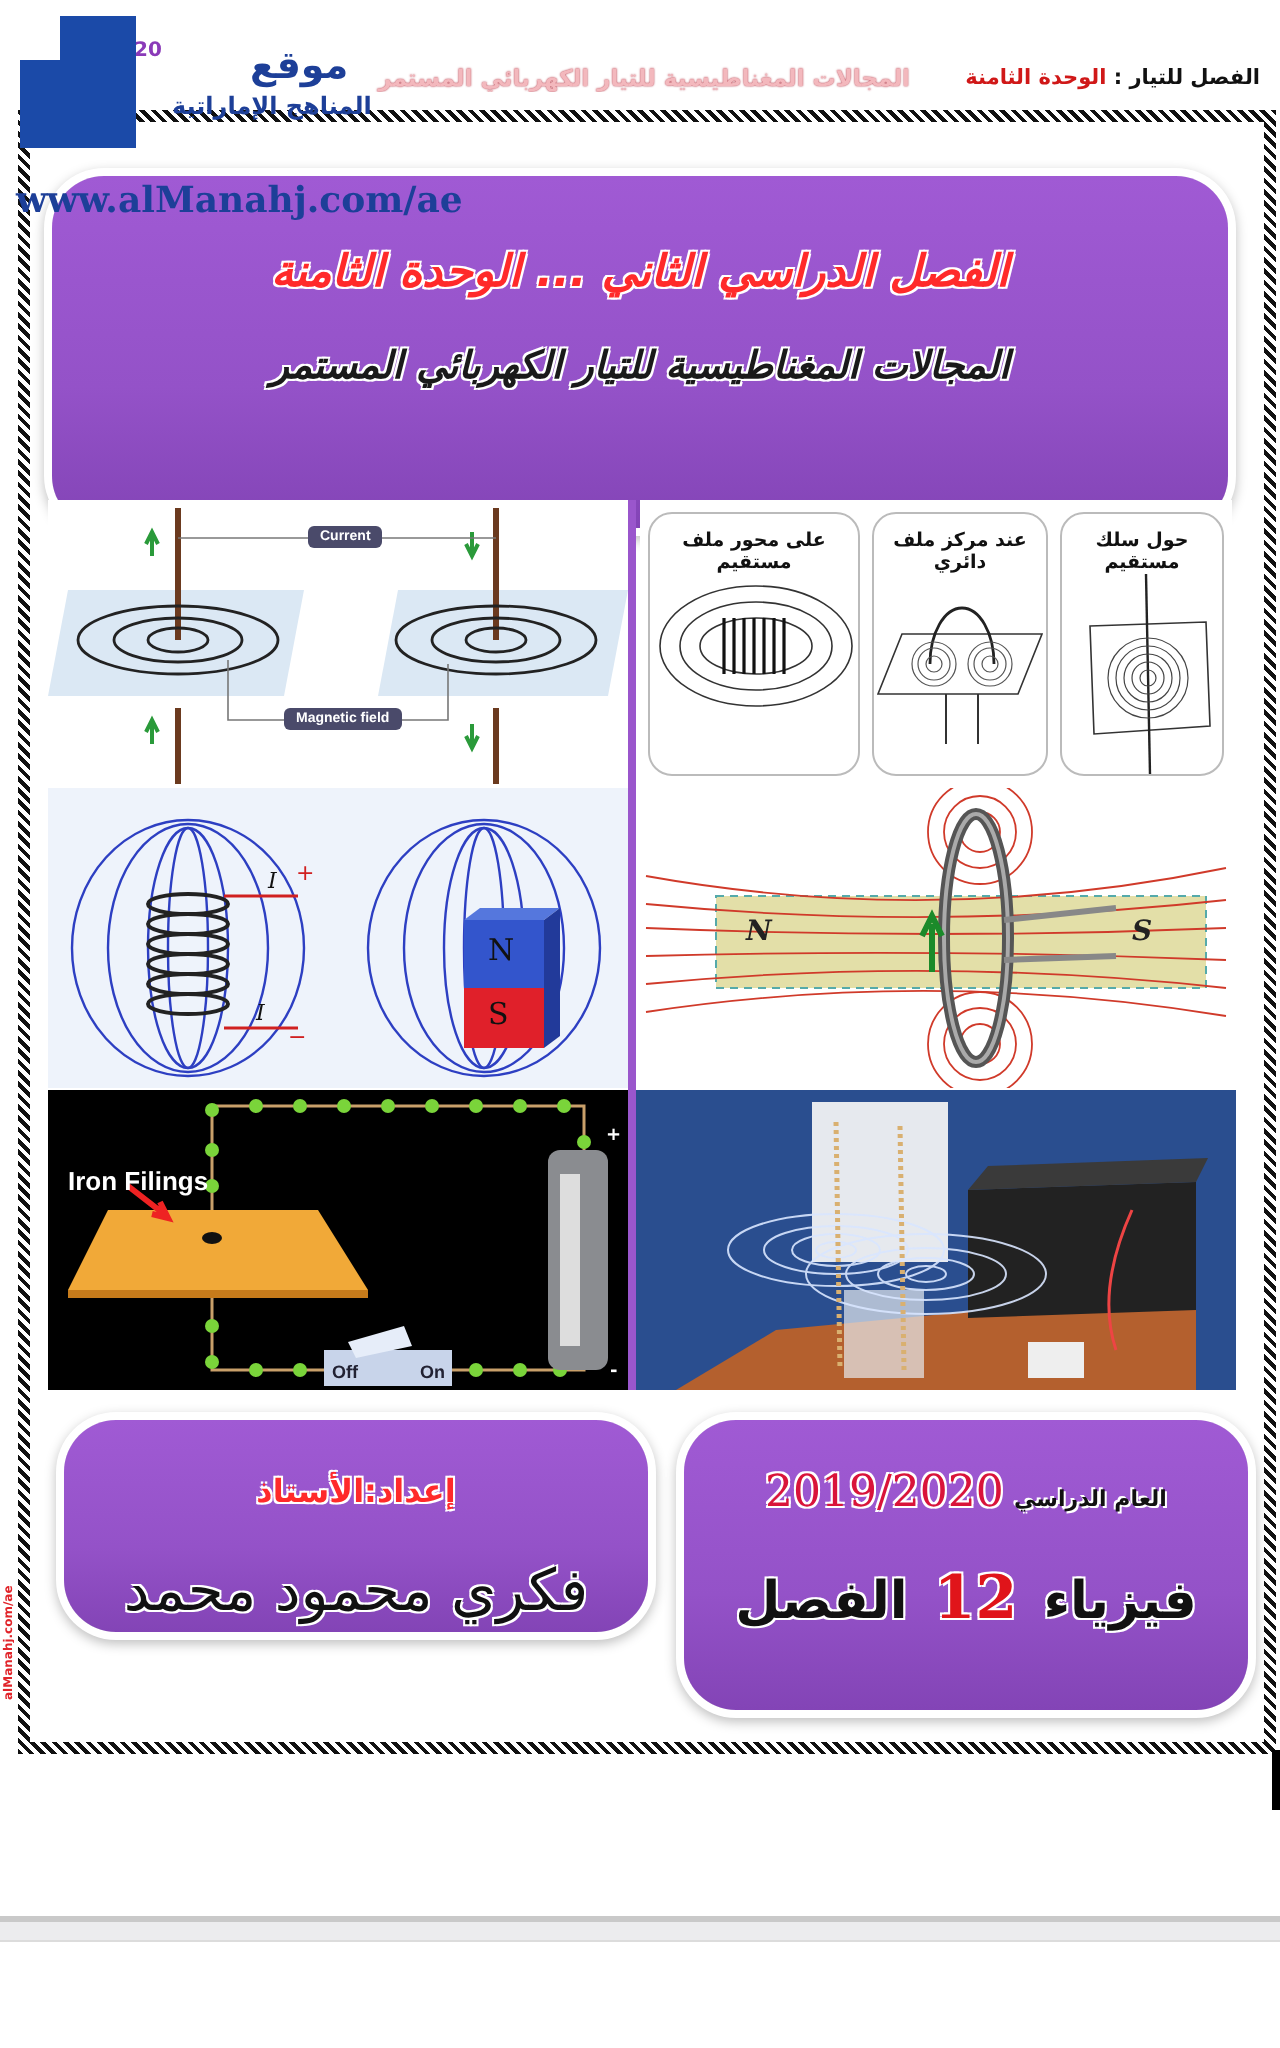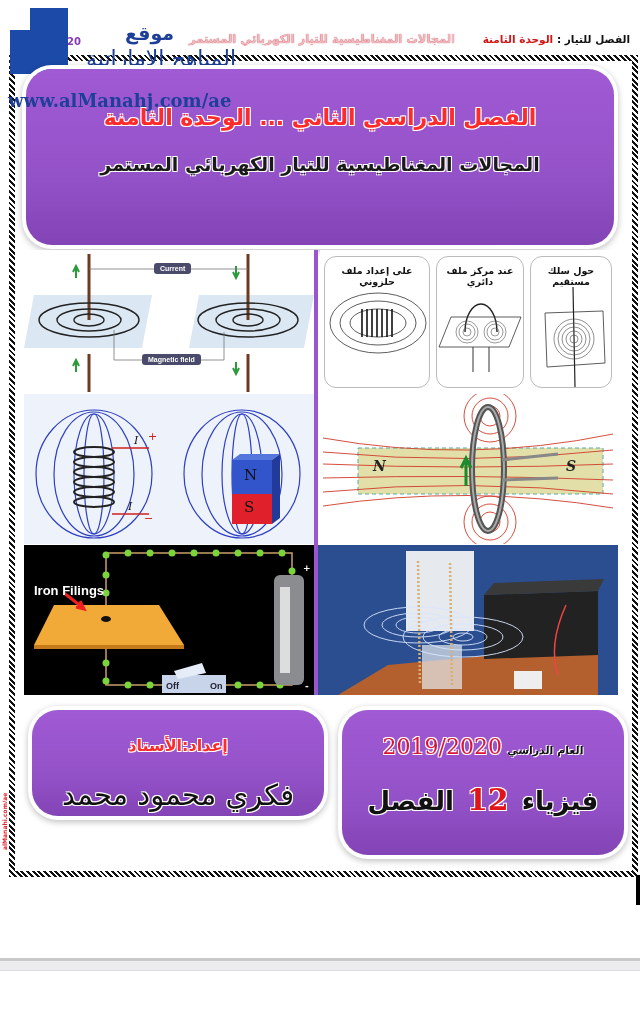--- a/index.html
+++ b/index.html
@@ -5,40 +5,40 @@
   * { box-sizing: border-box; margin: 0; padding: 0; }
   html, body { width: 640px; height: 1024px; background: #ffffff; overflow: hidden; }
   body { position: relative; font-family: "DejaVu Sans", sans-serif; }
 
   .page { position: absolute; left: 0; top: 0; width: 640px; height: 1024px; background: #fff; }
 
   
   .hdr-right { position: absolute; right: 10px; top: 33px; direction: rtl; font-size: 10.5px; font-weight: bold; color: #111; white-space: nowrap; }
   .hdr-right .red { color: #d01818; }
   .hdr-mid { position: absolute; left: 170px; top: 32px; direction: rtl; font-size: 11.5px; font-weight: bold; color: #f3b8bd; white-space: nowrap; text-shadow: 0 0 1px #a23; width: 285px; overflow: hidden; }
-  .hdr-num { position: absolute; left: 67px; top: 36px; font-size: 10px; font-weight: bold; color: #8a3ab8; }
+  .hdr-num { position: absolute; left: 67px; top: 20px; font-size: 10px; font-weight: bold; color: #8a3ab8; }
 
   
   .logo-sq1 { position: absolute; left: 30px; top: 8px; width: 38px; height: 66px; background: #1b4aa8; }
   .logo-sq2 { position: absolute; left: 10px; top: 30px; width: 40px; height: 44px; background: #1b4aa8; }
   .logo-t1 { position: absolute; left: 125px; top: 22px; font-size: 19px; font-weight: bold; color: #1d3f98; direction: rtl; }
-  .logo-t2 { position: absolute; left: 86px; top: 46px; font-size: 22px; font-weight: normal; color: #1d3f98; direction: rtl; background: rgba(255,255,255,0.0); }
+  .logo-t2 { position: absolute; left: 86px; top: 46px; font-size: 12px; font-weight: bold; color: #1d3f98; direction: rtl; background: rgba(255,255,255,0.0); }
   .logo-url { position: absolute; left: 8px; top: 90px; font-family: "DejaVu Serif", serif; font-size: 18px; font-weight: bold; color: #1d3f98; z-index: 5; }
 
   
   .frame { position: absolute; left: 9px; top: 55px; width: 629px; height: 822px;
     border: 6px solid transparent;
     border-image: repeating-linear-gradient(45deg, #111 0 2px, #fff 2px 4px) 6;
   }
   .frame-bar { position: absolute; right: 0; top: 875px; width: 4px; height: 30px; background: #000; }
 
   
   .banner { position: absolute; background: linear-gradient(#a05ad4, #9452c8 60%, #8344b6);
     border-radius: 26px; box-shadow: 0 0 0 4px #fff, 0 2px 6px 4px rgba(0,0,0,0.25); }
-  .title-banner { left: 26px; top: 69px; width: 588px; height: 176px; }
+  .title-banner { left: 26px; top: 88px; width: 588px; height: 176px; font-style: italic; }
   .t-line1 { position: absolute; left: 0; right: 0; top: 36px; text-align: center; direction: rtl;
     font-size: 22px; font-weight: bold; color: #ff2a2a; text-shadow: 1px 1px 0 #fff, -1px -1px 0 #fff, 1px -1px 0 #fff, -1px 1px 0 #fff; }
   .t-line2 { position: absolute; left: 0; right: 0; top: 84px; text-align: center; direction: rtl;
     font-size: 19px; font-weight: bold; color: #1a1a1a; text-shadow: 1px 1px 0 #fff, -1px -1px 0 #fff, 1px -1px 0 #fff, -1px 1px 0 #fff; }
 
   .author-banner { left: 32px; top: 710px; width: 292px; height: 106px; }
   .year-banner { left: 342px; top: 710px; width: 282px; height: 145px; }
   .a-label { position: absolute; left: 0; right: 0; top: 26px; text-align: center; direction: rtl; font-size: 16px; font-weight: bold; color: #ff2a2a;
     text-shadow: 1px 1px 0 #fff, -1px -1px 0 #fff, 1px -1px 0 #fff, -1px 1px 0 #fff; }
   .a-name { position: absolute; left: 0; right: 0; top: 68px; text-align: center; direction: rtl; font-size: 29px; font-weight: normal; color: #111;
@@ -123,21 +123,21 @@
       <path d="M212 112 L212 122 M209 118 L212 124 L215 118" stroke="#2a9a3a" stroke-width="2" fill="none"></path>
       <line x1="65" y1="19" x2="224" y2="19" stroke="#777" stroke-width="0.8"></line>
       <polyline points="90,80 90,110 200,110 200,82" stroke="#777" stroke-width="0.8" fill="none"></polyline>
     </svg>
     <div class="tag" style="left:130px; top:13px;">Current</div>
     <div class="tag" style="left:118px; top:104px;">Magnetic field</div>
   </div>
 
   <div class="panel p2">
     <div class="p2-card" style="left:4px; width:106px;">
-      <div class="cap">على إعداد ملف حلزوني</div>
+      <div class="cap">على محور ملف مستقيم</div>
       <svg width="106" height="132" viewBox="0 0 106 132">
         <g fill="none" stroke="#333" stroke-width="0.8">
           <ellipse cx="53" cy="66" rx="48" ry="30"></ellipse>
             <ellipse cx="53" cy="66" rx="38" ry="22"></ellipse>
           <ellipse cx="53" cy="66" rx="28" ry="14"></ellipse>
         </g>
         <g stroke="#111" stroke-width="1.6">
           <line x1="37" y1="52" x2="37" y2="80"></line>
             <line x1="42" y1="52" x2="42" y2="80"></line>
           <line x1="47" y1="52" x2="47" y2="80"></line>

